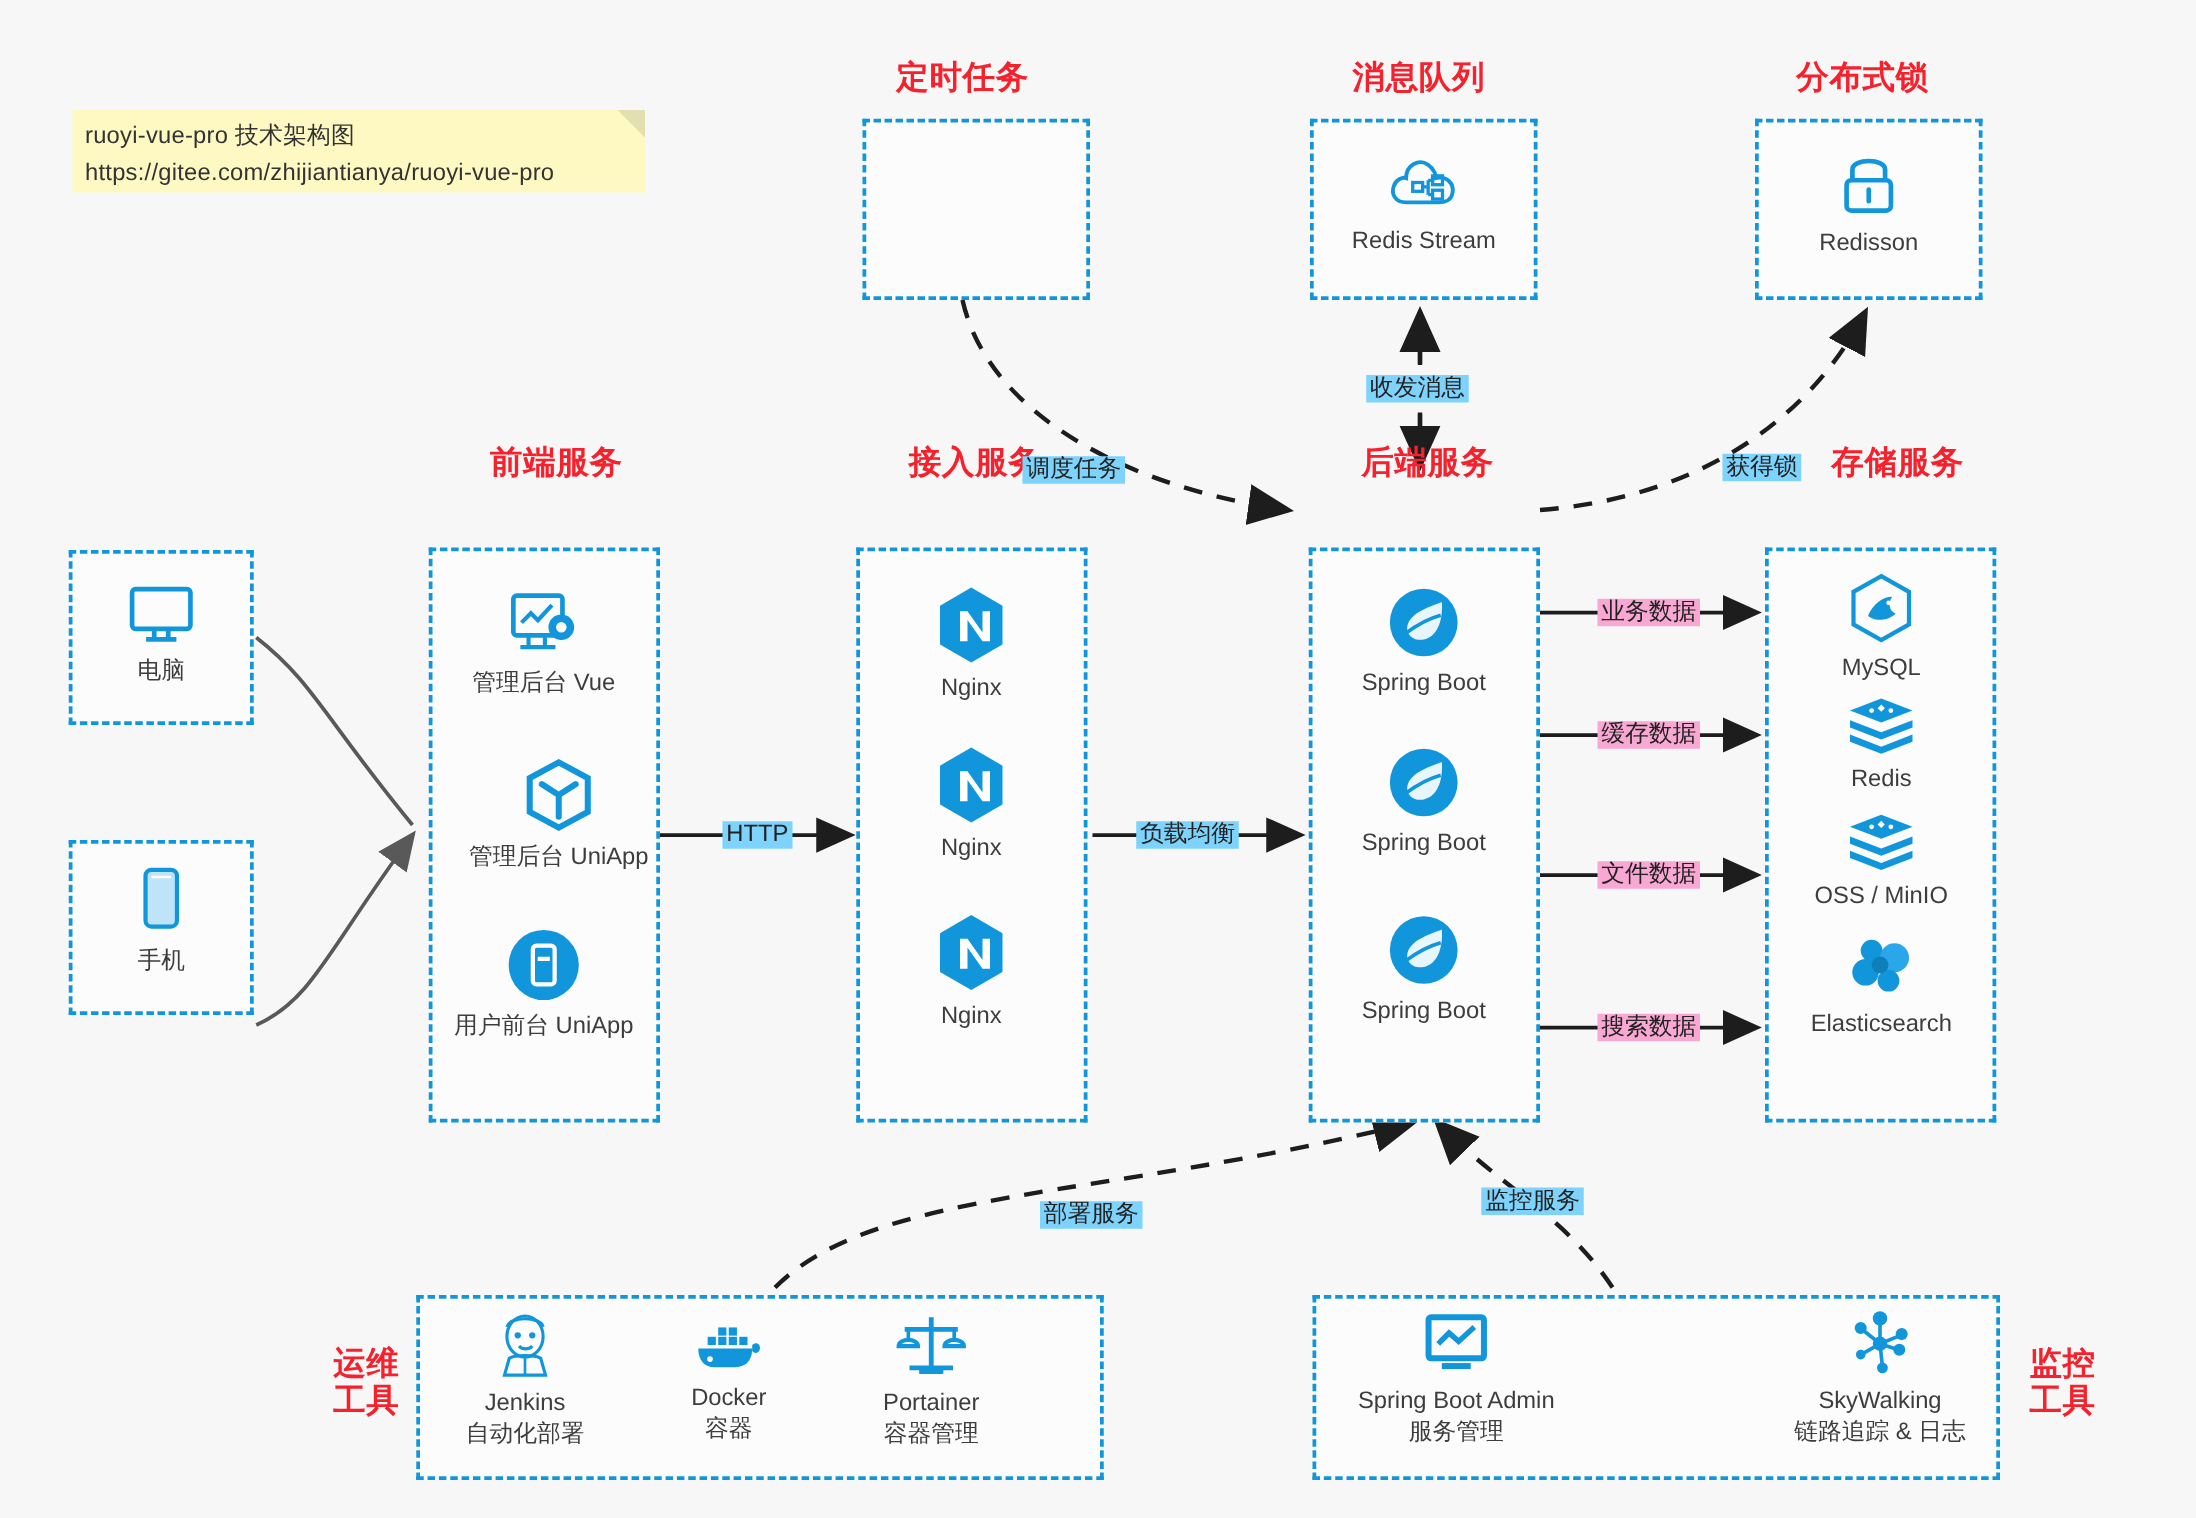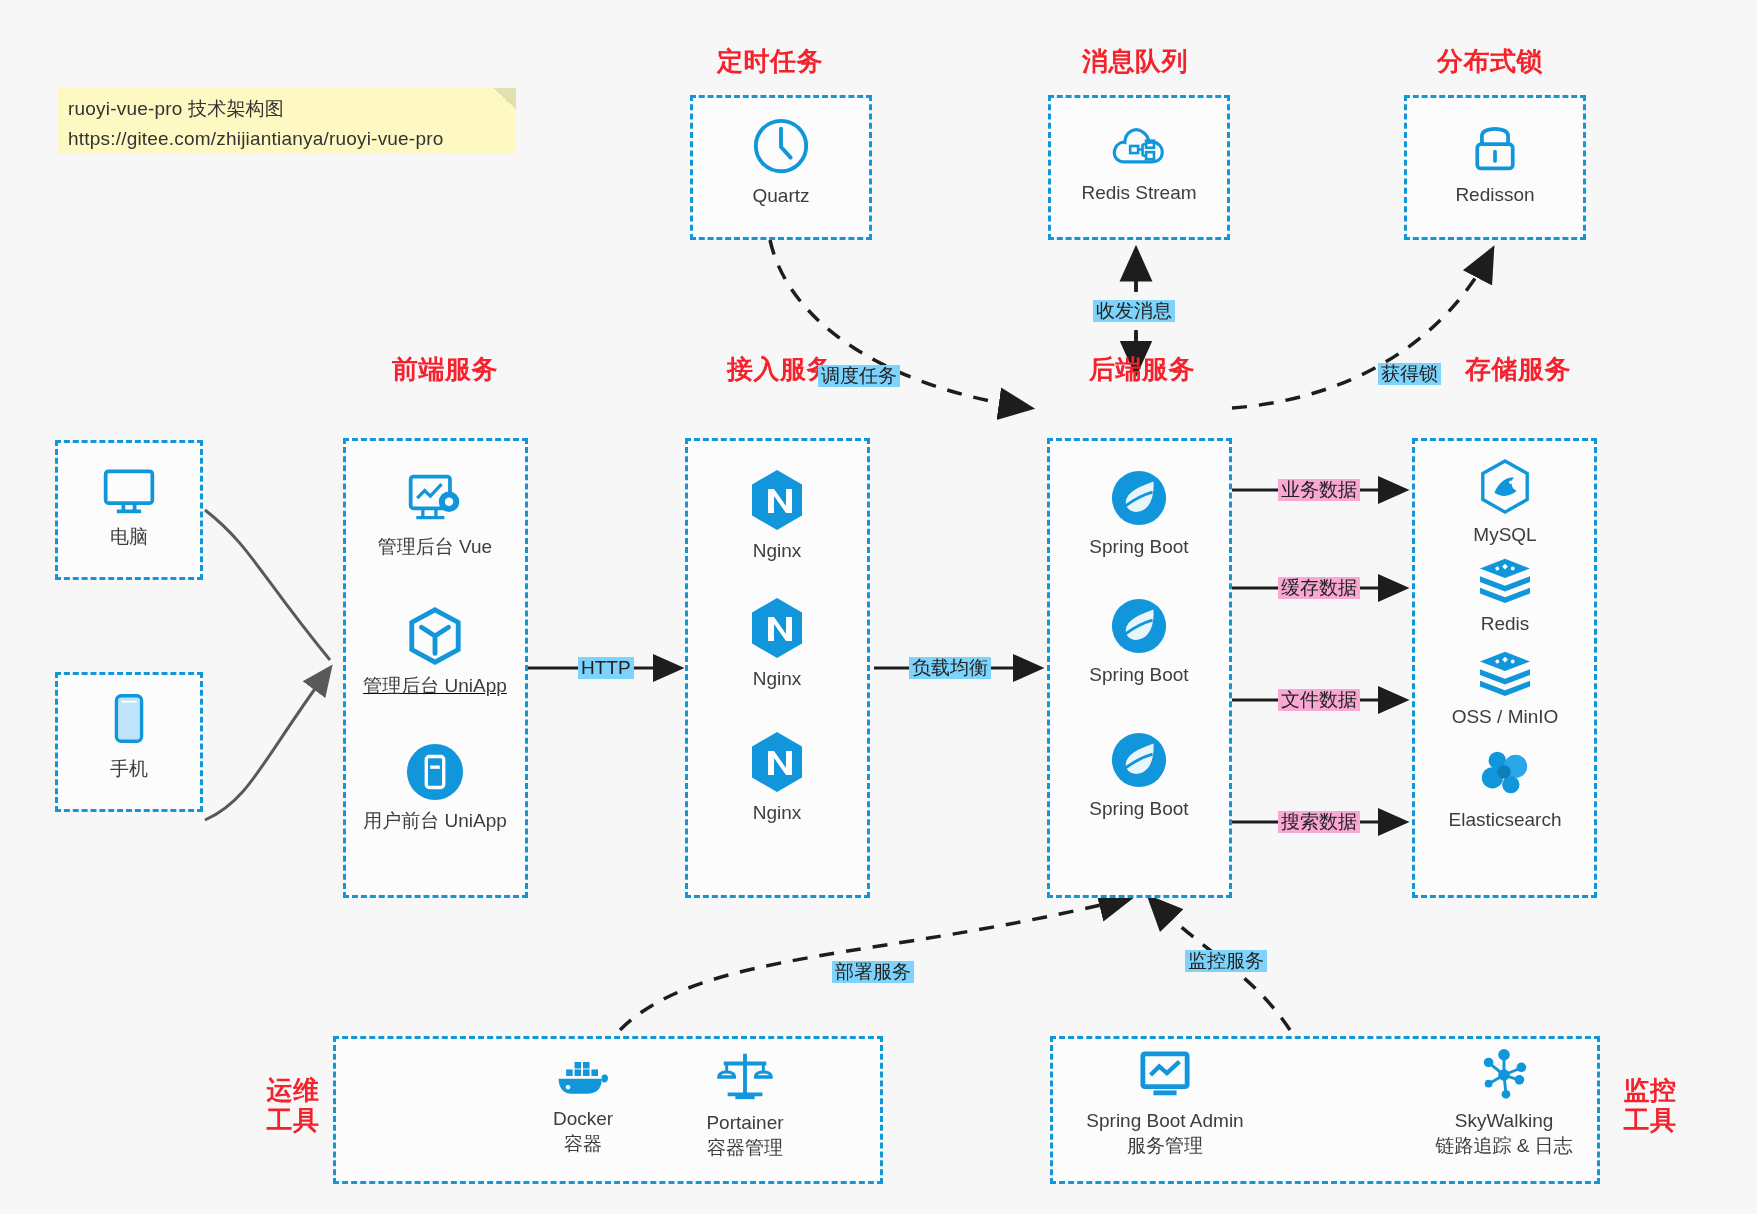--- a/index.html
+++ b/index.html
@@ -94,27 +94,20 @@
 
     <path d="M1232,408 C1340,400 1440,350 1492,250" fill="none" stroke="#1d1d1d" stroke-width="3.5" stroke-dasharray="15,12" marker-end="url(#ar-dash)"></path>
 
     <path d="M620,1030 C700,950 880,960 1130,898" fill="none" stroke="#1d1d1d" stroke-width="3.5" stroke-dasharray="15,12" marker-end="url(#ar-dash)"></path>
 
     <path d="M1290,1030 C1250,970 1200,950 1150,898" fill="none" stroke="#1d1d1d" stroke-width="3.5" stroke-dasharray="15,12" marker-end="url(#ar-dash)"></path>
   </svg>
 
   <div class="gtitle" style="left:690px;top:44px;width:160px;">定时任务</div>
   <div class="gbox" style="left:690px;top:95px;width:182px;height:145px;"></div>
-  <div class="node" style="left:696px;top:115px;">
-    <svg class="ico" width="62" height="62" viewBox="0 0 64 64">
-      <circle cx="32" cy="32" r="26" fill="none" stroke="#1296db" stroke-width="4"></circle>
-      <path d="M32 14 L32 33 L42 44" fill="none" stroke="#1296db" stroke-width="4" stroke-linecap="round"></path>
-    </svg>
-    <div class="cap">Quartz</div>
-  </div>
 
   <div class="gtitle" style="left:1055px;top:44px;width:160px;">消息队列</div>
   <div class="gbox" style="left:1048px;top:95px;width:182px;height:145px;"></div>
   <div class="node" style="left:1054px;top:118px;">
     <svg class="ico" width="60" height="56" viewBox="0 0 68 60">
       <path d="M18 48 C8 48 4 40 7 33 C9 27 15 25 18 26 C18 14 30 8 38 14 C44 18 45 24 45 26 C55 24 62 31 60 40 C59 46 53 48 48 48 Z" fill="none" stroke="#1296db" stroke-width="3.5"></path>
       <rect x="24" y="30" width="9" height="8" fill="none" stroke="#1296db" stroke-width="3"></rect>
       <rect x="42" y="24" width="9" height="8" fill="none" stroke="#1296db" stroke-width="3"></rect>
       <rect x="42" y="37" width="9" height="8" fill="none" stroke="#1296db" stroke-width="3"></rect>
       <path d="M33 34 L38 34 M38 28 L38 41 M38 28 L42 28 M38 41 L42 41" stroke="#1296db" stroke-width="3" fill="none"></path>
@@ -158,21 +151,21 @@
     <svg class="ico" width="62" height="58" viewBox="0 0 66 62">
       <rect x="7" y="7" width="42" height="34" rx="3" fill="none" stroke="#1296db" stroke-width="4"></rect>
       <path d="M14 30 L22 22 L28 28 L40 15" fill="none" stroke="#1296db" stroke-width="3.5"></path>
       <path d="M20 42 L20 50 M34 42 L34 50 M13 51 L43 51" stroke="#1296db" stroke-width="3.5" fill="none"></path>
       <circle cx="48" cy="34" r="11" fill="#1296db"></circle>
       <circle cx="48" cy="34" r="4.5" fill="#fcfcfc"></circle>
     </svg>
     <div class="cap">管理后台 Vue</div>
   </div>
 
-  <div class="node" style="left:350px;top:605px;text-decoration:underline;">
+  <div class="node" style="left:362px;top:605px;">
     <svg class="ico" width="60" height="62" viewBox="0 0 62 64">
       <path d="M31 5 L55 18 L55 46 L31 59 L7 46 L7 18 Z" fill="none" stroke="#1296db" stroke-width="5"></path>
       <path d="M31 32 L31 50 M31 32 L17 23 M31 32 L45 23" stroke="#1296db" stroke-width="5" fill="none" stroke-linecap="round"></path>
     </svg>
     <div class="cap">管理后台 UniApp</div>
   </div>
 
   <div class="node" style="left:350px;top:742px;">
     <svg class="ico" width="60" height="60" viewBox="0 0 62 62">
       <circle cx="31" cy="31" r="29" fill="#1296db"></circle>
@@ -297,20 +290,33 @@
   <div class="edge-label onwhite" style="left:1278px;top:811px;">搜索数据</div>
   <div class="edge-label" style="left:832px;top:961px;">部署服务</div>
   <div class="edge-label" style="left:1185px;top:950px;">监控服务</div>
 
   <div class="gtitle side" style="left:258px;top:1075px;width:70px;">
     <div>运维</div>
     <div>工具</div>
   </div>
   <div class="gbox" style="left:333px;top:1036px;width:550px;height:148px;"></div>
 
+  <div class="node" style="left:335px;top:1048px;">
+    <svg class="ico" width="56" height="56" viewBox="0 0 58 58">
+      <ellipse cx="29" cy="22" rx="15" ry="17" fill="none" stroke="#1296db" stroke-width="2.6"></ellipse>
+      <path d="M14 14 C16 5 42 5 44 14" fill="none" stroke="#1296db" stroke-width="2.6"></path>
+      <circle cx="23" cy="21" r="2.6" fill="#1296db"></circle>
+      <circle cx="35" cy="21" r="2.6" fill="#1296db"></circle>
+      <path d="M24 30 C27 33 32 33 35 30" fill="none" stroke="#1296db" stroke-width="2.6"></path>
+      <path d="M16 40 C20 37 38 37 42 40 L46 54 L12 54 Z" fill="none" stroke="#1296db" stroke-width="2.6"></path>
+      <path d="M29 40 L29 54" stroke="#1296db" stroke-width="2.2"></path>
+    </svg>
+    <div class="cap">Jenkins</div>
+    <div class="cap2">自动化部署</div>
+  </div>
 
   <div class="node" style="left:498px;top:1052px;">
     <svg class="ico" width="60" height="48" viewBox="0 0 64 50">
       <rect x="14" y="18" width="7" height="7" fill="#1296db"></rect>
       <rect x="23" y="18" width="7" height="7" fill="#1296db"></rect>
       <rect x="32" y="18" width="7" height="7" fill="#1296db"></rect>
       <rect x="23" y="10" width="7" height="7" fill="#1296db"></rect>
       <rect x="32" y="10" width="7" height="7" fill="#1296db"></rect>
       <rect x="41" y="18" width="7" height="7" fill="#1296db"></rect>
       <path d="M6 28 L52 28 C52 40 45 44 36 44 L20 44 C11 44 6 38 6 28 Z" fill="#1296db"></path>

